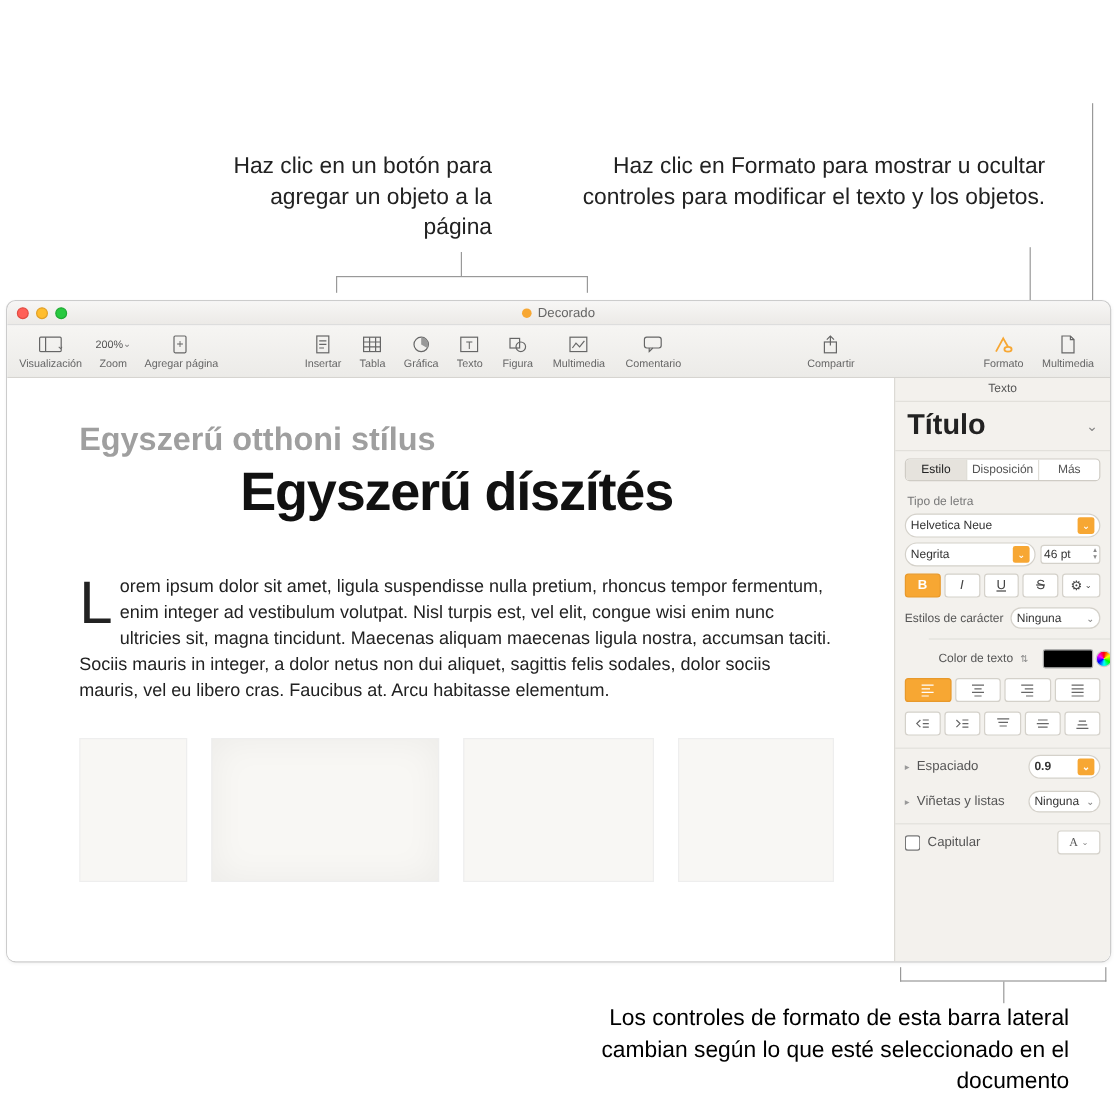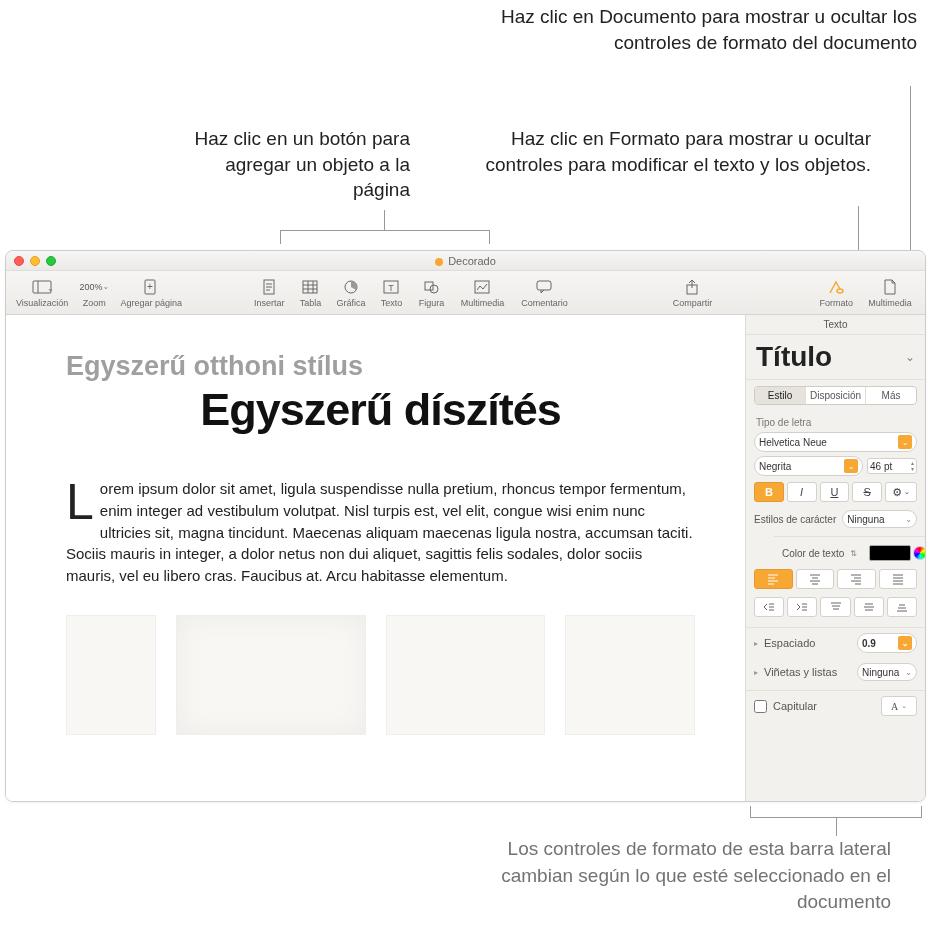--- a/index.html
+++ b/index.html
@@ -129,21 +129,21 @@
   }
   .sb-tabhdr {
     text-align:center; padding:4px 0; color:#555; font-size:10px;
     border-bottom:1px solid #e2e0db;
   }
   .sb-parastyle {
     display:flex; align-items:center; justify-content:space-between;
     padding: 6px 10px;
     border-bottom:1px solid #e2e0db;
   }
-  .sb-parastyle .ps-name { font-size:28px; font-weight:700; color:#222;}
+  .sb-parastyle .ps-name { font-size:24px; font-weight:700; color:#222;}
   .sb-parastyle .chev { color:#888; font-size:12px;}
   .sb-segtabs {
     display:flex; margin:6px 8px;
     border:1px solid #cfccc5; border-radius:4px; overflow:hidden;
     background:#fff;
   }
   .sb-segtabs div {
     flex:1; text-align:center; padding:3px 4px; font-size:10px; color:#555;
     border-right:1px solid #e0ded8;
   }
@@ -189,30 +189,27 @@
   .abtn svg{width:12px;height:12px;}
   .sb-disclosure { display:flex; align-items:center; padding:5px 8px; gap:6px; color:#555;}
   .sb-disclosure .tri{font-size:8px;color:#999;}
   .sb-check { display:flex; align-items:center; padding:5px 8px; gap:6px; color:#555;}
   .sb-check input{margin:0;}
   .sb-dropbtn{width:36px;height:20px;border:1px solid #d4d1ca;border-radius:3px;background:#fff;display:flex;align-items:center;justify-content:center;font-size:10px;margin-left:auto;}
   
   .callouts-bottom { position:relative; height:150px; padding-top:30px;}
   .callout-bottom {
     position:absolute; right:40px; top:34px; width:460px;
-    font-size:19px; line-height:1.4; color:#737373; text-align:right;
+    font-size:19px; line-height:1.4; color:#000000; text-align:right;
   }
 </style>
 </head>
 <body>
 
 <div class="callouts-top">
-  <div class="callout" style="right:14px; top:4px; width:420px;">
-    <span>Haz clic en Documento para mostrar u ocultar los controles de formato del documento</span>
-  </div>
   <div class="callout" style="left:190px; top:126px; width:220px;">
     <span>Haz clic en un botón para agregar un objeto a la página</span>
   </div>
   <div class="callout" style="right:60px; top:126px; width:420px;">
     <span>Haz clic en Formato para mostrar u ocultar controles para modificar el texto y los objetos.</span>
   </div>
 
   <div style="position:absolute; left:910px; top:86px; width:1px; height:164px; background:#999;"></div>
   <div style="position:absolute; left:858px; top:206px; width:1px; height:44px; background:#999;"></div>
 

